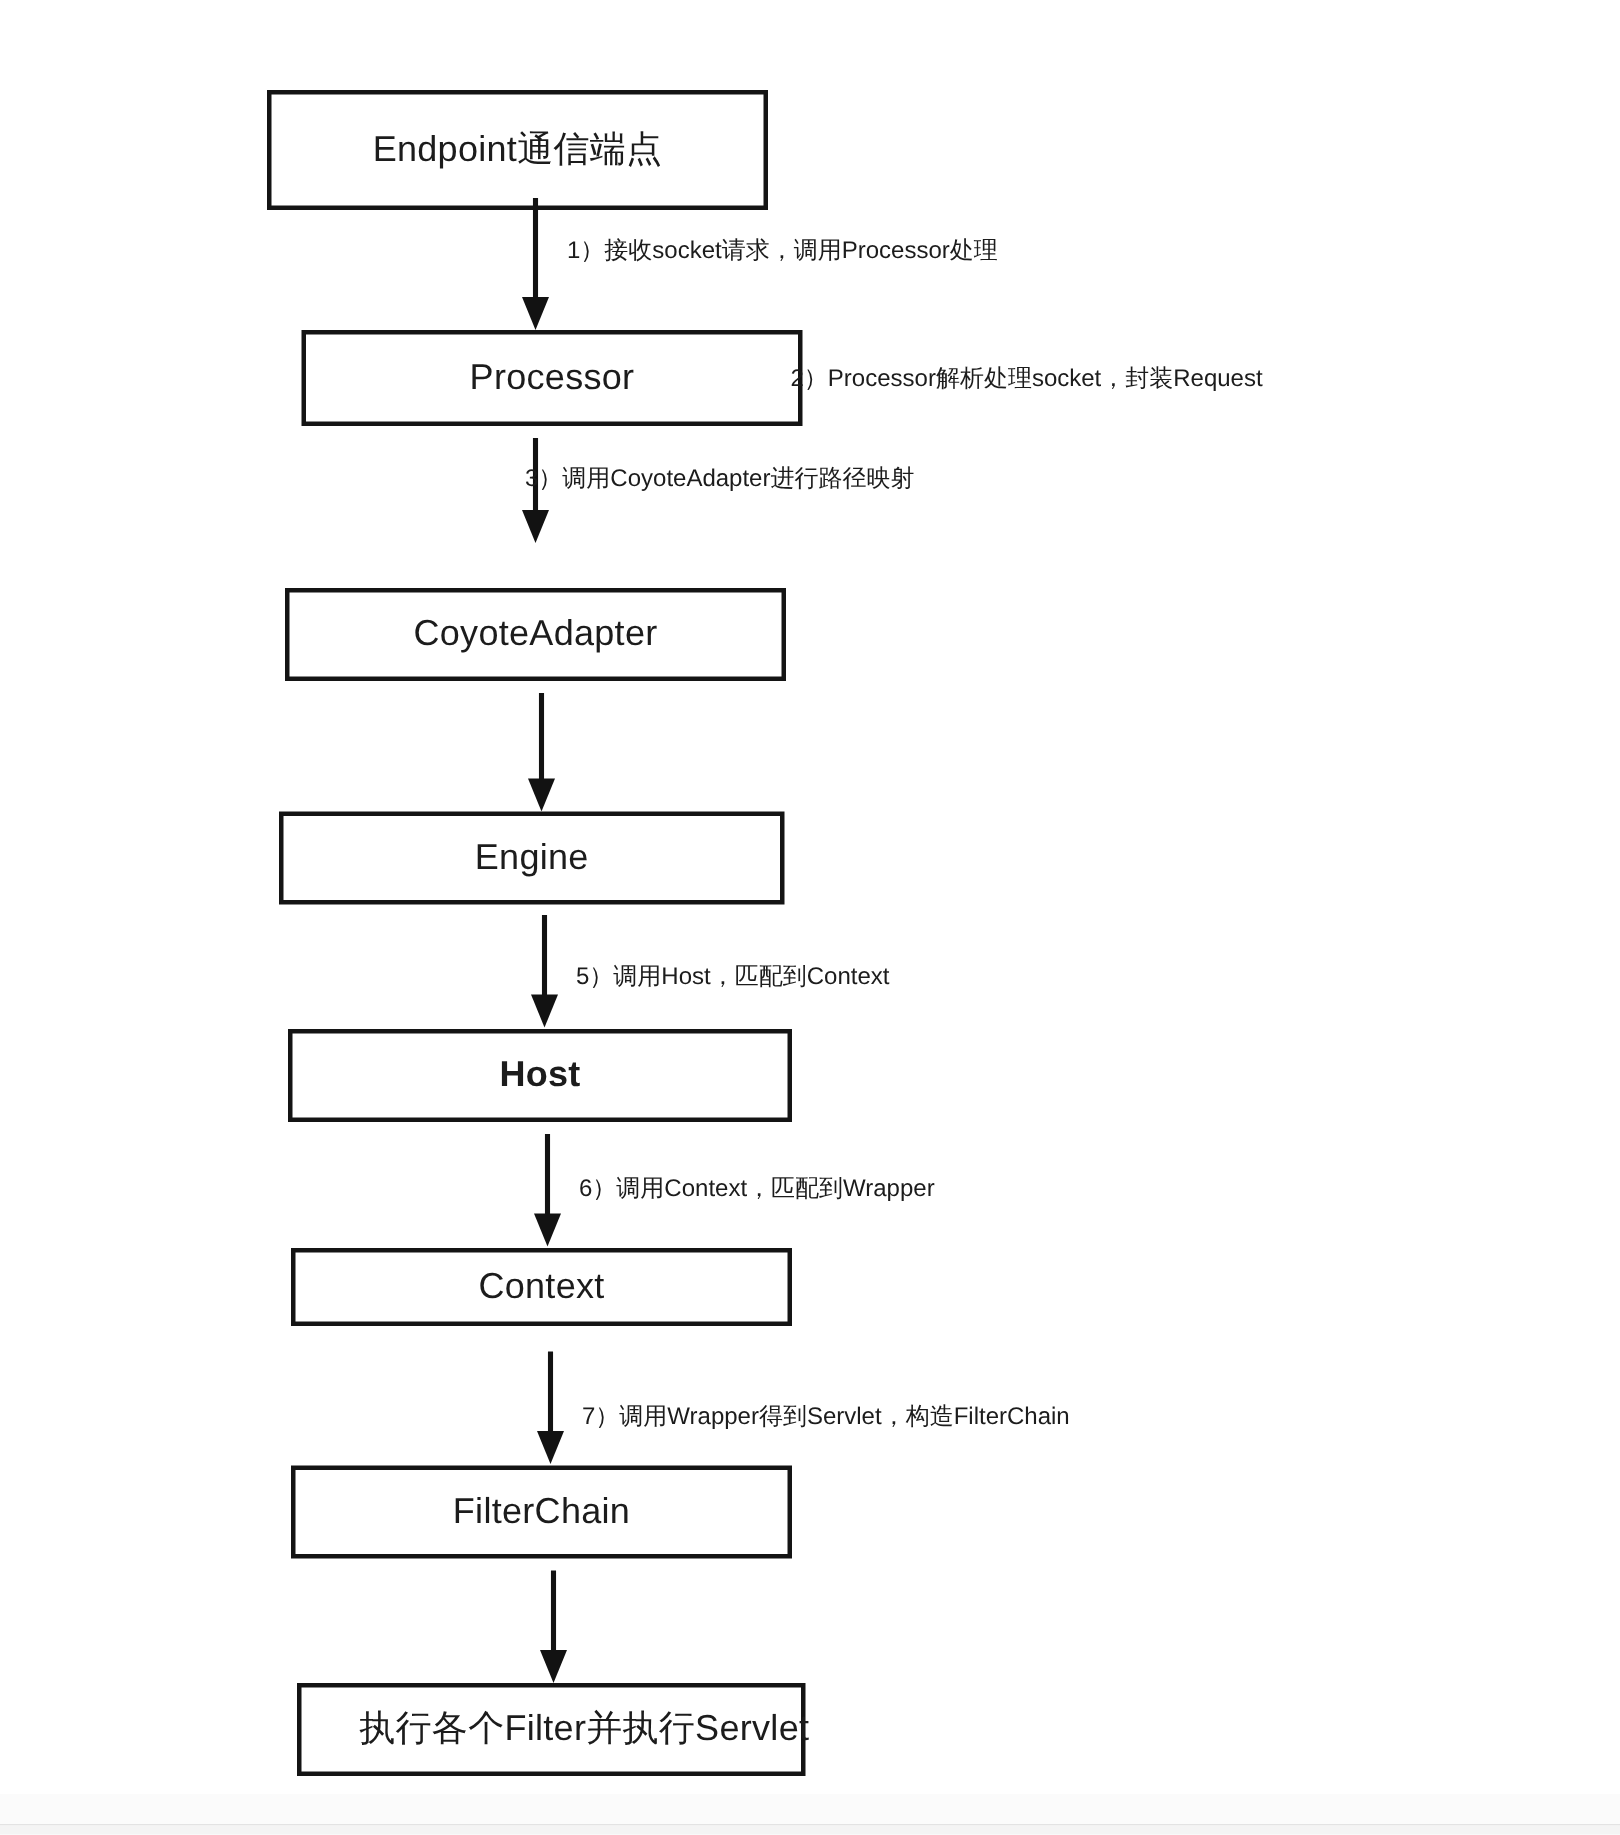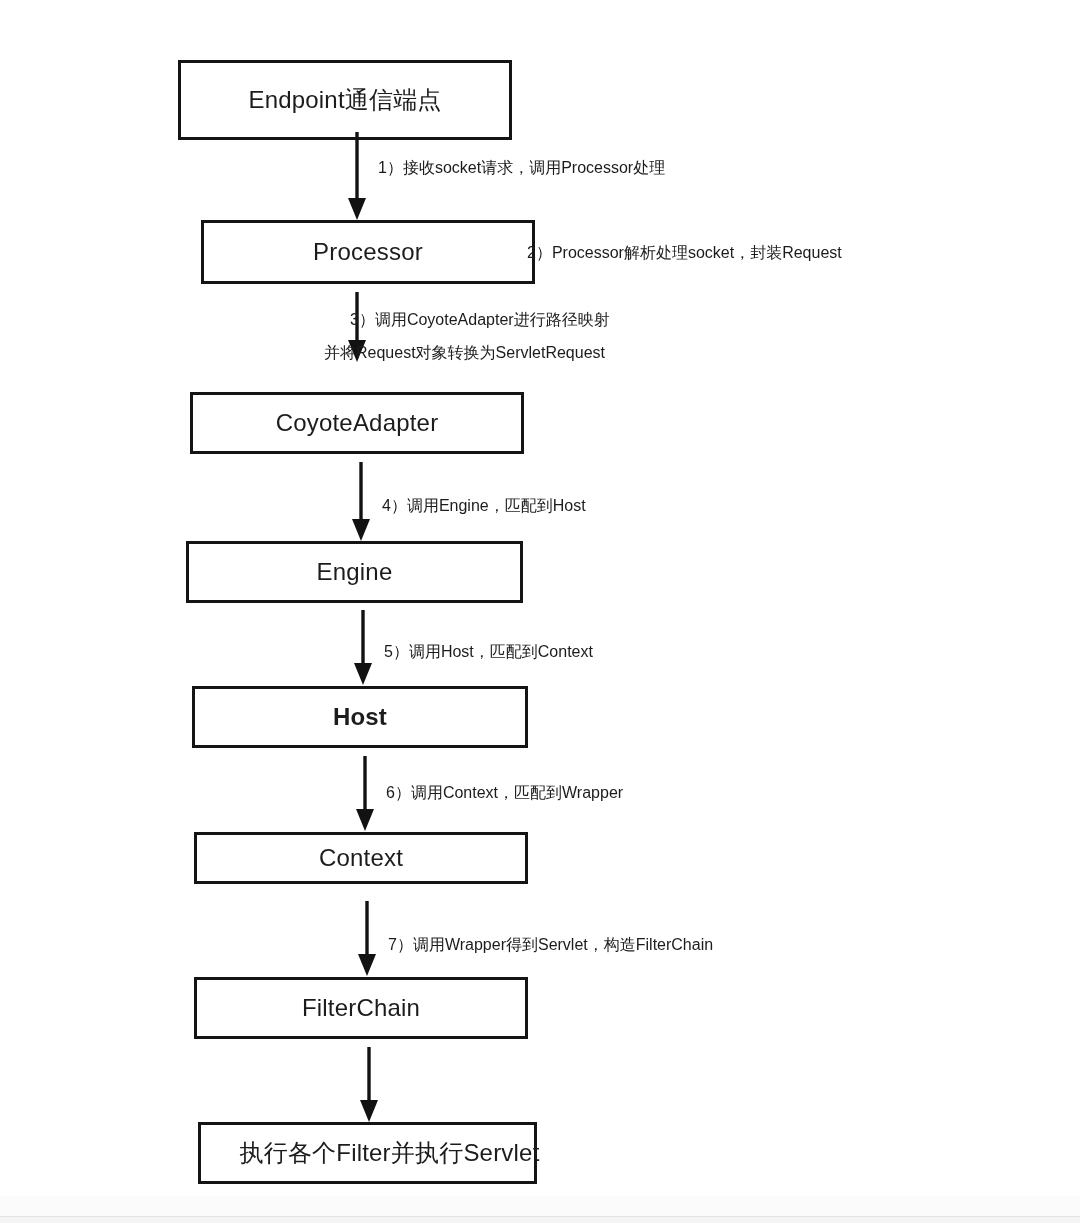--- a/index.html
+++ b/index.html
@@ -156,26 +156,22 @@
   <div class="edge-label" style="left:378px; top:152px;">
     <span class="line">1）接收socket请求，调用Processor处理</span>
   </div>
 
   <div class="edge-label" style="left:527px; top:237px;">
     <span class="line">2）Processor解析处理socket，封装Request</span>
   </div>
 
   <div class="edge-label two-line" style="left:350px; top:303px;">
     <span class="line">3）调用CoyoteAdapter进行路径映射</span>
-    <span class="line" style="margin-left:-26px;">并将Request对象转换为ServletRequest</span>
   </div>
 
-  <div class="edge-label" style="left:382px; top:490px;">
-    <span class="line">4）调用Engine，匹配到Host</span>
-  </div>
 
   <div class="edge-label" style="left:384px; top:636px;">
     <span class="line">5）调用Host，匹配到Context</span>
   </div>
 
   <div class="edge-label" style="left:386px; top:777px;">
     <span class="line">6）调用Context，匹配到Wrapper</span>
   </div>
 
   <div class="edge-label" style="left:388px; top:929px;">

